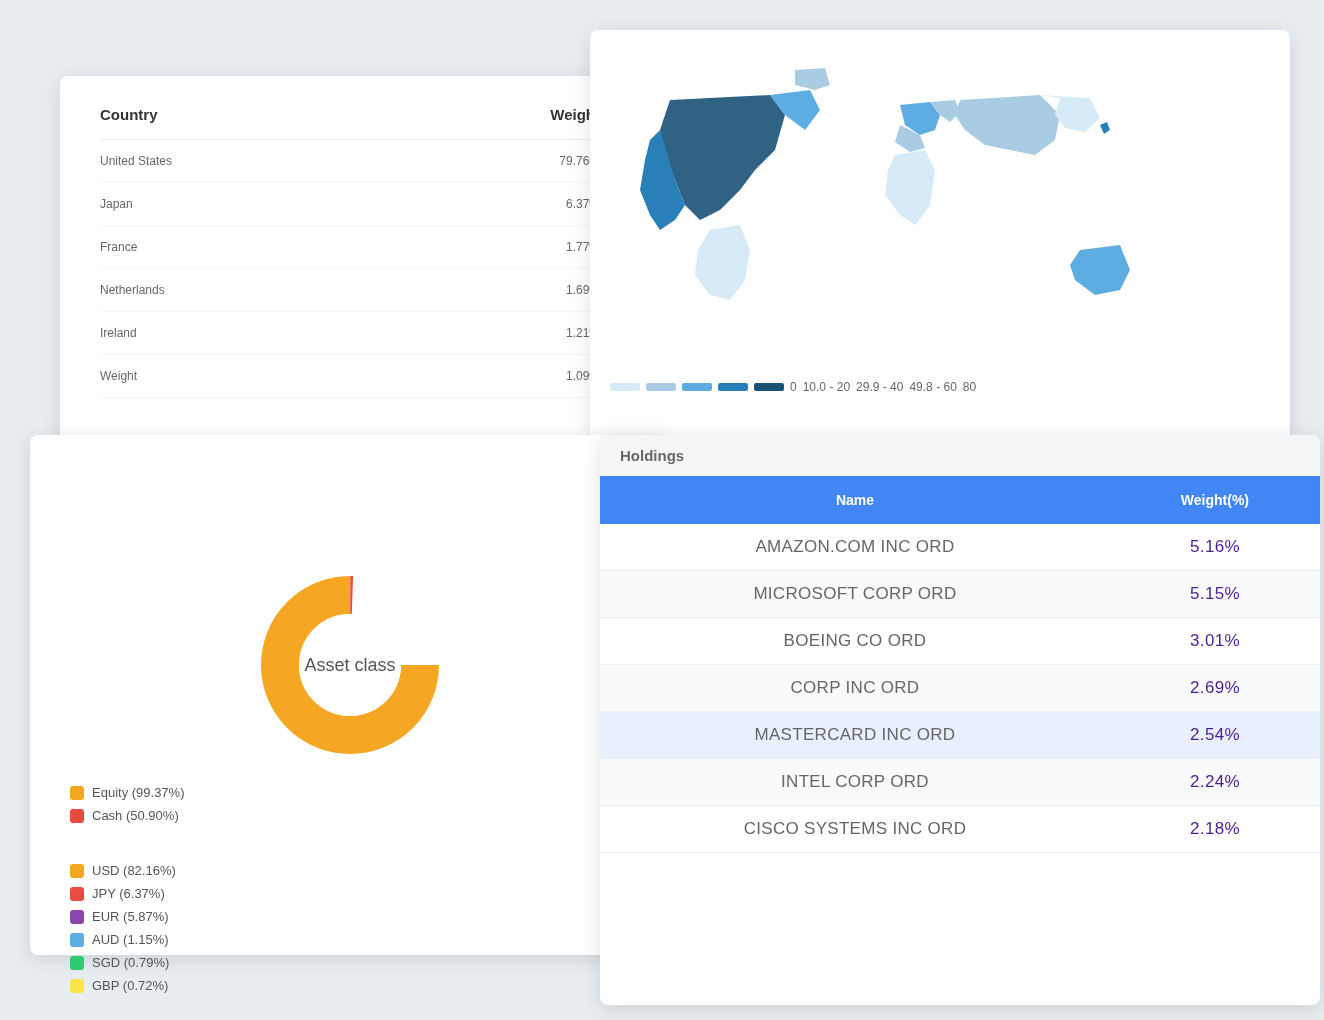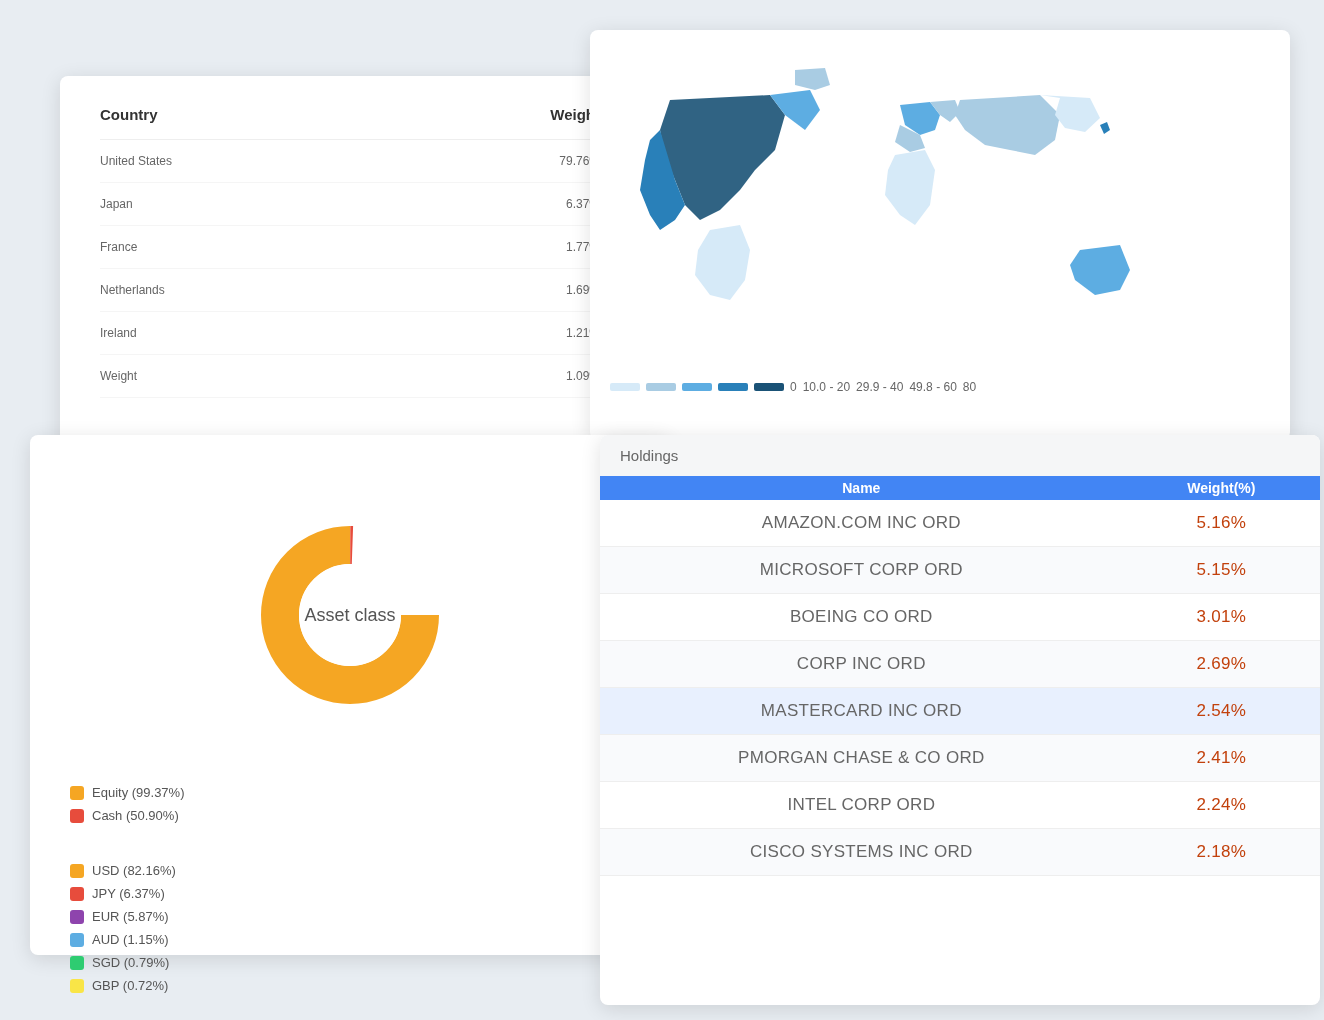--- a/index.html
+++ b/index.html
@@ -88,21 +88,21 @@
       top: 435px;
       left: 30px;
       width: 640px;
       height: 520px;
       padding: 30px 20px 20px 20px;
     }
 
     .donut-charts-row {
       display: flex;
       justify-content: space-around;
-      align-items: center;
+      align-items: flex-end;
       height: 300px;
     }
 
     .donut-wrapper {
       display: flex;
       flex-direction: column;
       align-items: center;
     }
 
     .donut-svg {
@@ -161,57 +161,58 @@
       width: 720px;
       height: 570px;
     }
 
     .holdings-header {
       background: #f5f6f7;
       padding: 12px 20px;
       font-size: 15px;
       color: #666;
       border-radius: 8px 8px 0 0;
+      font-weight: bold;
     }
 
     .holdings-table {
       width: 100%;
       border-collapse: collapse;
     }
 
     .holdings-table thead tr {
       background: #4285f4;
     }
 
     .holdings-table thead th {
       color: #fff;
       font-weight: 600;
       font-size: 14px;
-      padding: 4px 20px;
+      padding: 16px 20px;
       text-align: center;
     }
 
     .holdings-table tbody tr {
       border-bottom: 1px solid #eee;
     }
 
     .holdings-table tbody tr:nth-child(even) {
       background: #f9fafc;
     }
 
     .holdings-table tbody td {
       padding: 13px 20px;
       font-size: 17px;
       color: #666;
       text-align: center;
       letter-spacing: 0.3px;
     }
 
     .holdings-table tbody td:last-child {
-      color: #c2410c;
+      color: #4c1d95;
     }
 
     
     .holdings-table tbody tr.highlighted {
       background: #e8f0fe;
     }
   </style>
 </head>
 <body>
 
@@ -375,24 +376,20 @@
     </tr>
         <tr>
       <td>CORP INC ORD</td>
       <td>2.69%</td>
     </tr>
         <tr class="highlighted">
       <td>MASTERCARD INC ORD</td>
       <td>2.54%</td>
     </tr>
         <tr>
-      <td>PMORGAN CHASE &amp; CO ORD</td>
-      <td>2.41%</td>
-    </tr>
-        <tr>
       <td>INTEL CORP ORD</td>
       <td>2.24%</td>
     </tr>
         <tr>
       <td>CISCO SYSTEMS INC ORD</td>
       <td>2.18%</td>
     </tr>
       </tbody>
   </table>
 </div>

